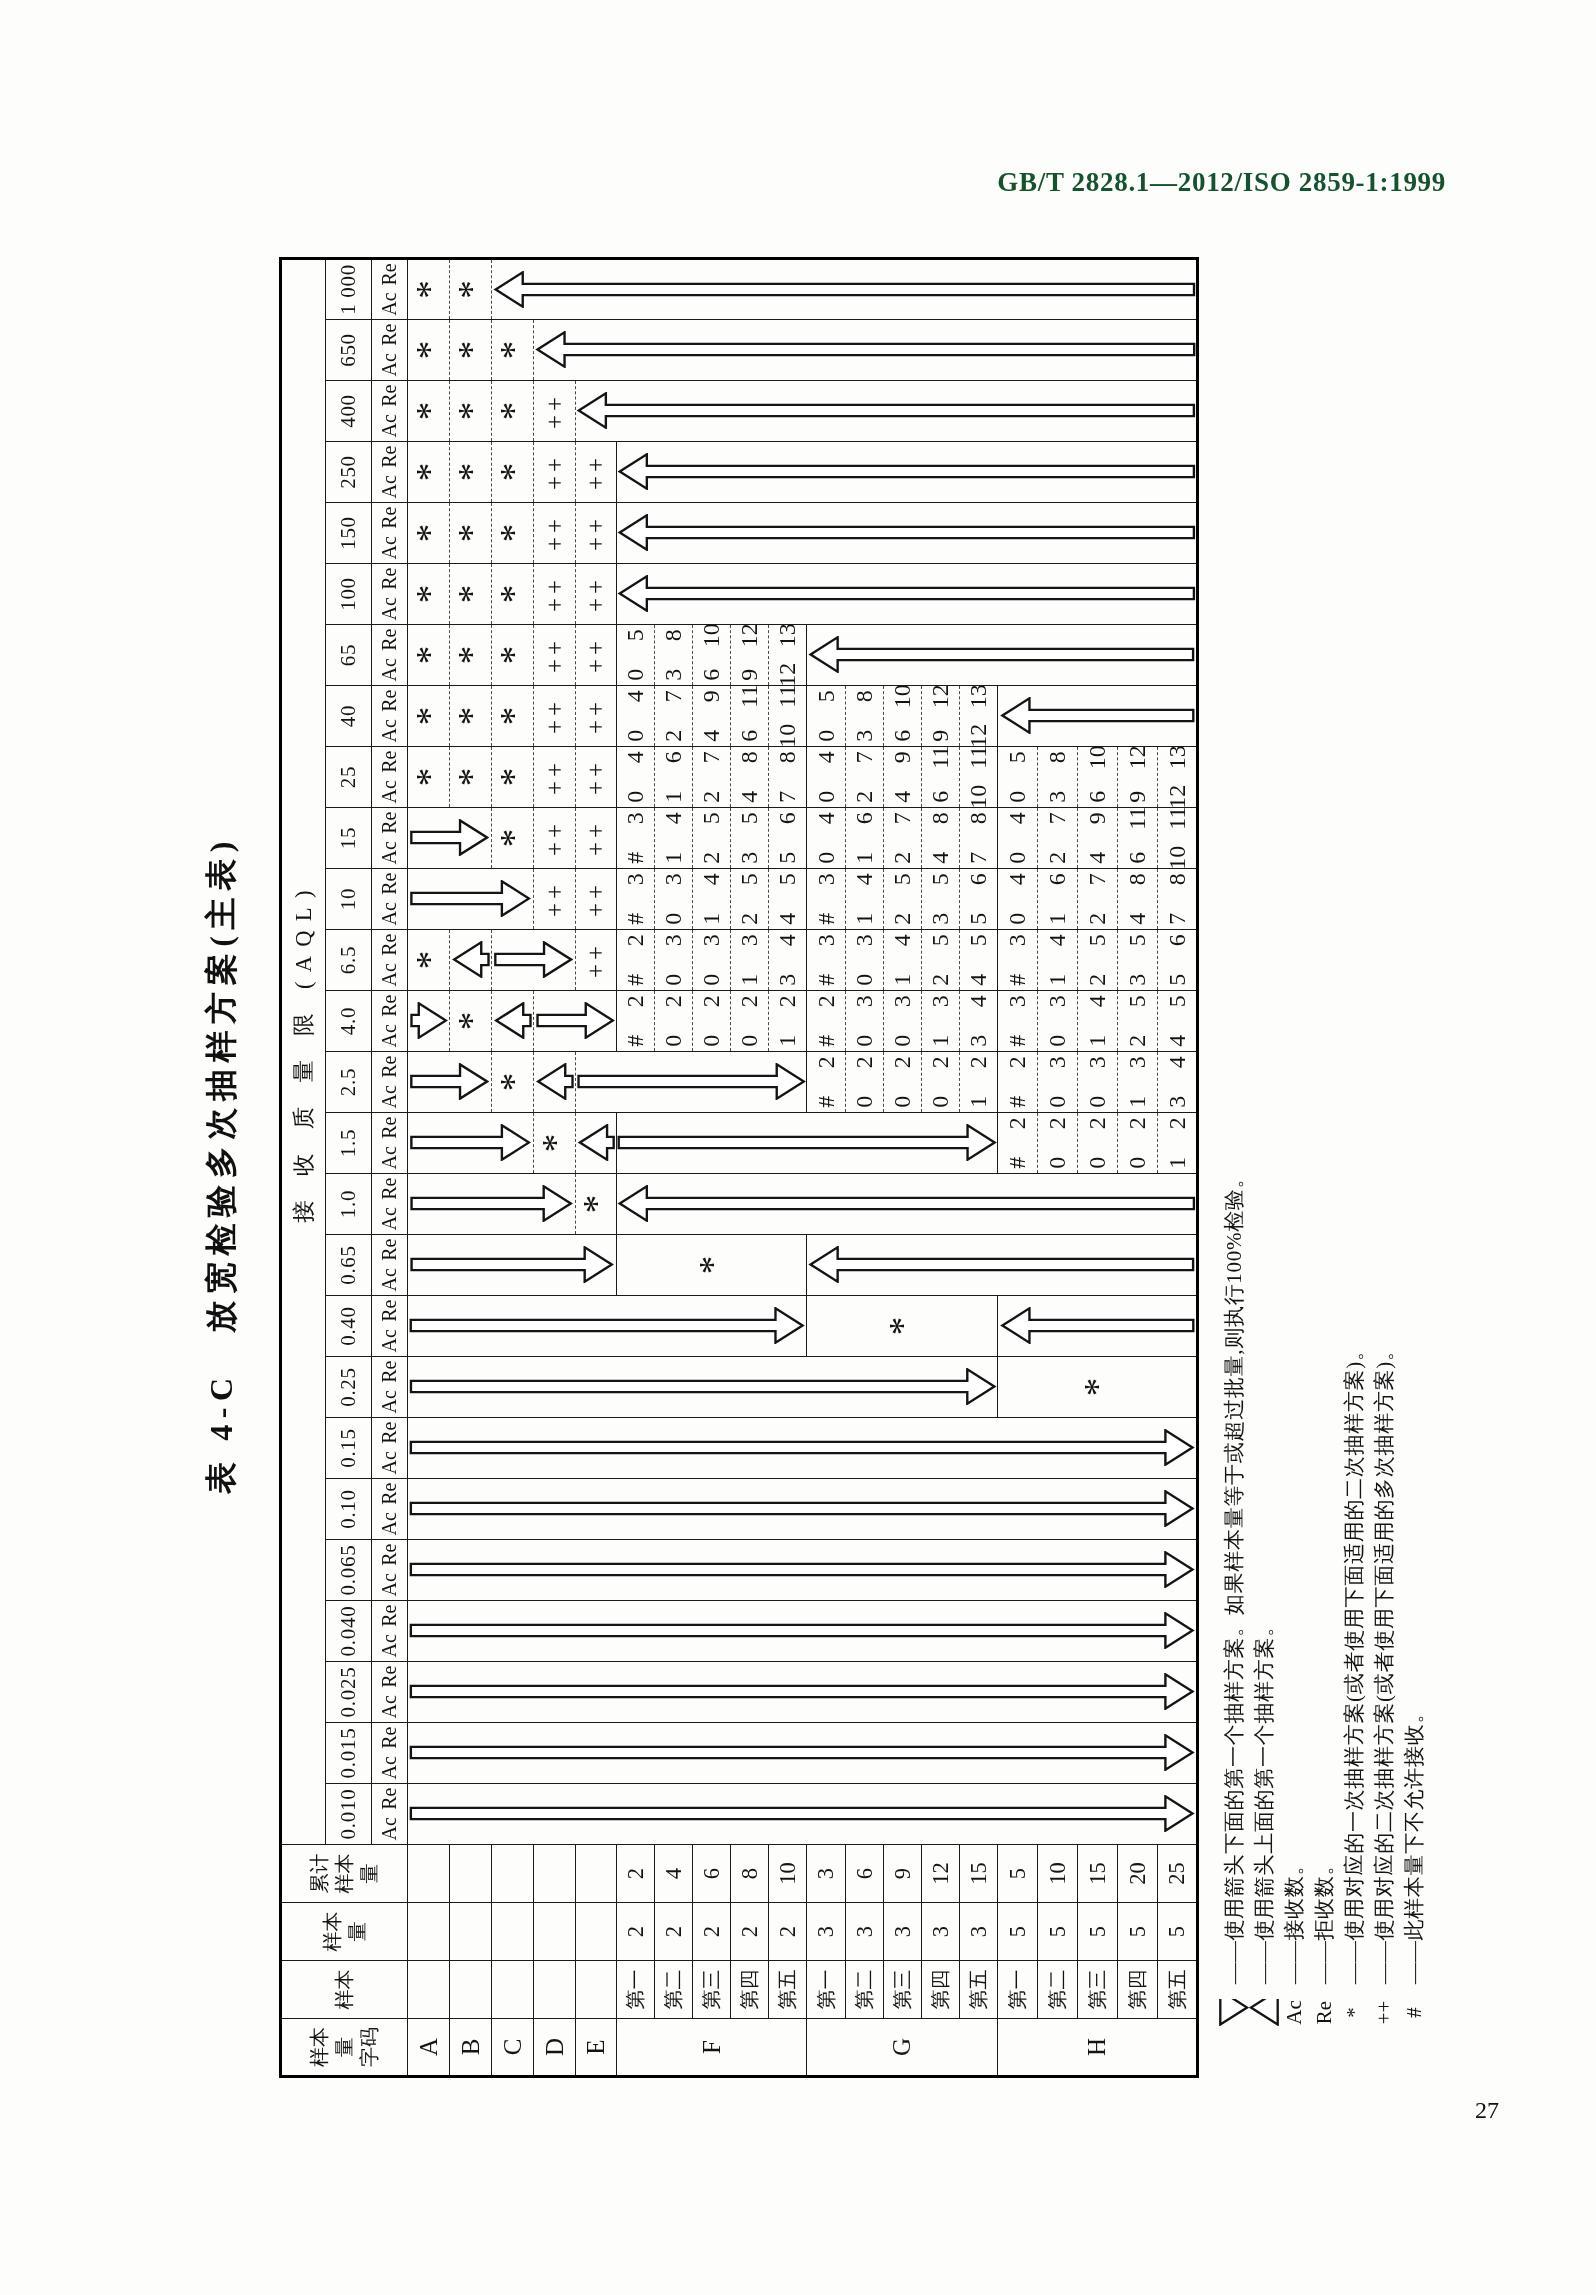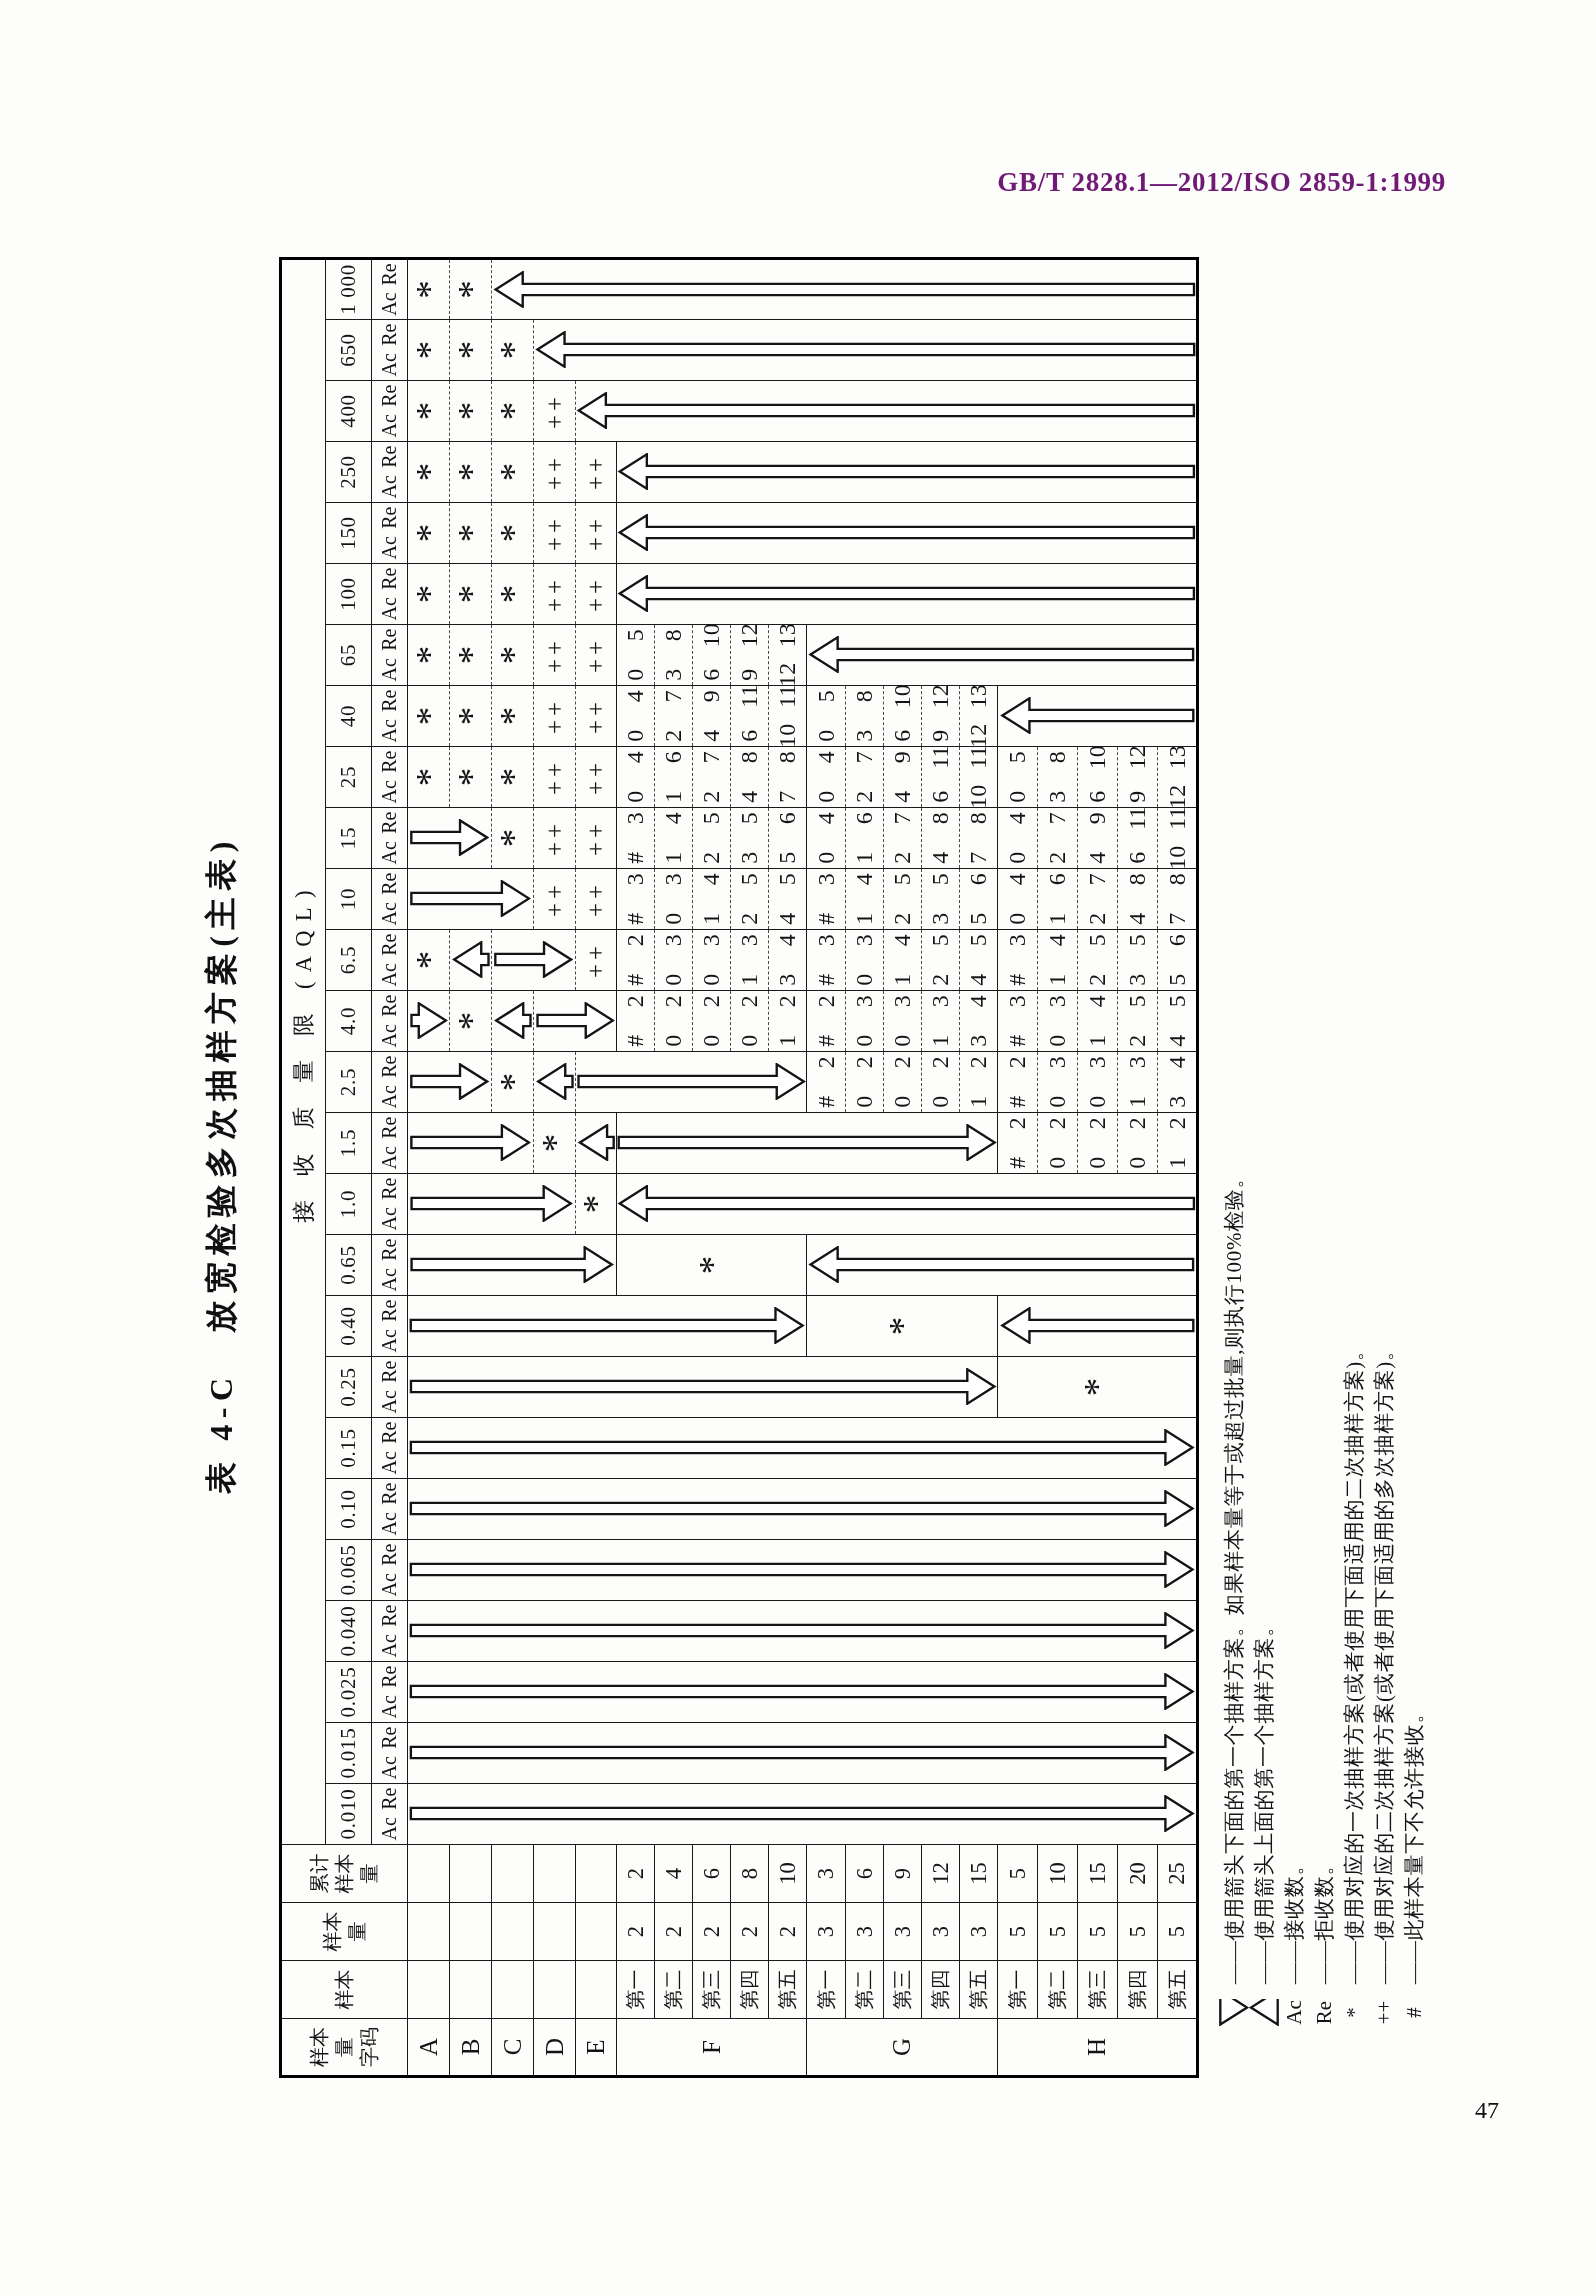--- a/index.html
+++ b/index.html
@@ -4,21 +4,21 @@
 <style>
   html,body { margin:0; padding:0; background:#e8e8e8; }
   #page {
     position:relative; width:1597px; height:2295px; background:#fdfdfc;
     font-family:"Liberation Serif","DejaVu Serif",serif; color:#141414;
     overflow:hidden;
   }
   .docnum {
     position:absolute; top:167px; right:151px; white-space:nowrap;
     font-family:"Liberation Serif","DejaVu Serif",serif;
-    font-weight:bold; font-size:27px; letter-spacing:0.7px; color:#701a75;
+    font-weight:bold; font-size:27px; letter-spacing:0.7px; color:#14532d;
   }
   .pagenum {
     position:absolute; left:1475px; top:2097px; font-size:24px; color:#101010;
   }
   
   .sheet {
     position:absolute; left:0; top:0; width:1827px; height:1271px;
     transform-origin:0 0;
     transform: translate(165px,2078px) rotate(-90deg);
   }
@@ -1320,15 +1320,15 @@
         </div>
         <div class="litem">
           <span class="lsym">
             <span>#</span>
           </span>
           <span class="ltxt">——此样本量下不允许接收。</span>
         </div>
       </div>
   </div>
 
-  <div class="pagenum">47</div>
+  <div class="pagenum">27</div>
 </div>
 
 
 </body></html>

